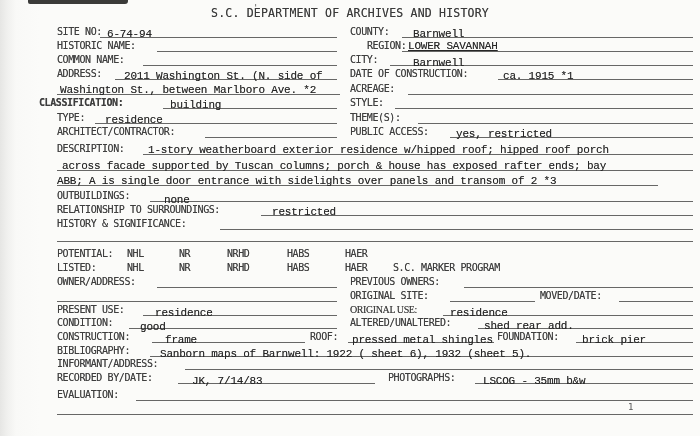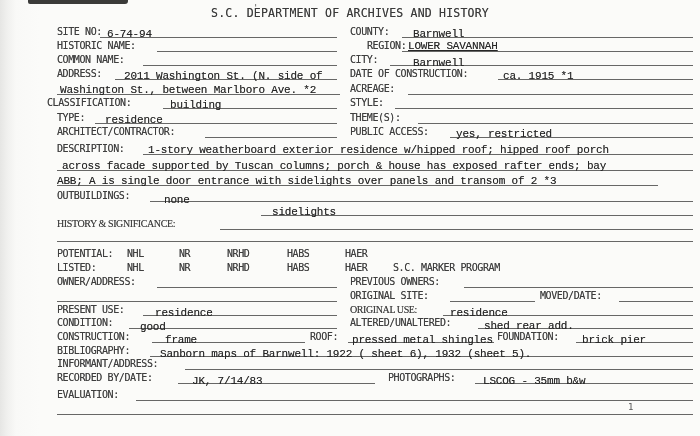--- a/index.html
+++ b/index.html
@@ -67,21 +67,21 @@
   <span class="val" style="left:124px;top:71px;">2011 Washington St. (N. side of</span>
   <span class="lbl" style="left:350px;top:68px;">DATE OF CONSTRUCTION:</span>
   <div class="ul" style="left:498px;top:79px;width:195px;"></div>
   <span class="val" style="left:503px;top:71px;">ca. 1915 *1</span>
 
   <div class="ul" style="left:57px;top:94px;width:283px;"></div>
   <span class="val" style="left:60px;top:85px;">Washington St., between Marlboro Ave. *2</span>
   <span class="lbl" style="left:350px;top:83px;">ACREAGE:</span>
   <div class="ul" style="left:408px;top:94px;width:285px;"></div>
 
-  <span class="lbl" style="left:47px;top:97px;">CLASSIFICATION:</span>
+  <span class="lbl" style="left:39px;top:97px;font-weight:bold;">CLASSIFICATION:</span>
   <div class="ul" style="left:163px;top:108px;width:174px;"></div>
   <span class="val" style="left:170px;top:100px;">building</span>
   <span class="lbl" style="left:350px;top:97px;">STYLE:</span>
   <div class="ul" style="left:395px;top:108px;width:298px;"></div>
 
   <span class="lbl" style="left:57px;top:112px;">TYPE:</span>
   <div class="ul" style="left:95px;top:123px;width:242px;"></div>
   <span class="val" style="left:105px;top:115px;">residence</span>
   <span class="lbl" style="left:350px;top:112px;">THEME(S):</span>
   <div class="ul" style="left:418px;top:123px;width:275px;"></div>
@@ -97,24 +97,25 @@
   <span class="val" style="left:148px;top:145px;">1-story weatherboard exterior residence w/hipped roof; hipped roof porch</span>
   <div class="ul" style="left:57px;top:170px;width:636px;"></div>
   <span class="val" style="left:62px;top:161px;">across facade supported by Tuscan columns; porch &amp; house has exposed rafter ends; bay</span>
   <div class="ul" style="left:57px;top:185px;width:601px;"></div>
   <span class="val" style="left:57px;top:176px;">ABB; A is single door entrance with sidelights over panels and transom of 2 *3</span>
 
   <span class="lbl" style="left:57px;top:190px;">OUTBUILDINGS:</span>
   <div class="ul" style="left:150px;top:201px;width:543px;"></div>
   <span class="val" style="left:164px;top:195px;">none</span>
 
+  <span class="lbl" style="left:57px;top:204px;">RELATIONSHIP TO SURROUNDINGS:</span>
   <div class="ul" style="left:261px;top:215px;width:432px;"></div>
-  <span class="val" style="left:272px;top:207px;">sidelights</span>
+  <span class="val" style="left:272px;top:207px;">restricted</span>
 
-  <span class="lbl" style="left:57px;top:218px;font-family:Liberation Serif, serif;">HISTORY &amp; SIGNIFICANCE:</span>
+  <span class="lbl" style="left:57px;top:218px;">HISTORY &amp; SIGNIFICANCE:</span>
   <div class="ul" style="left:220px;top:229px;width:473px;"></div>
   <div class="ul" style="left:57px;top:241px;width:636px;"></div>
 
   <span class="lbl" style="left:57px;top:248px;">POTENTIAL:</span>
   <span class="lbl" style="left:127px;top:248px;">NHL</span>
   <span class="lbl" style="left:179px;top:248px;">NR</span>
   <span class="lbl" style="left:227px;top:248px;">NRHD</span>
   <span class="lbl" style="left:287px;top:248px;">HABS</span>
   <span class="lbl" style="left:345px;top:248px;">HAER</span>
 

